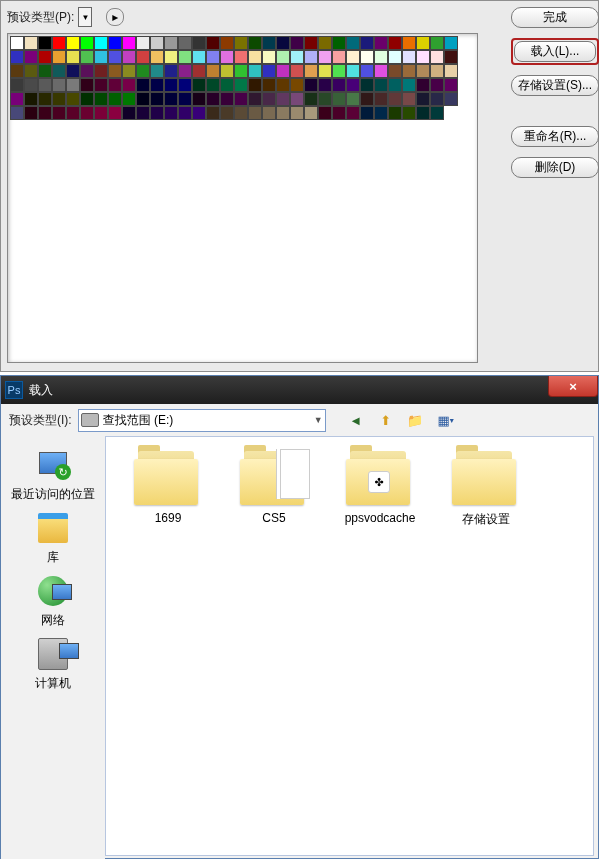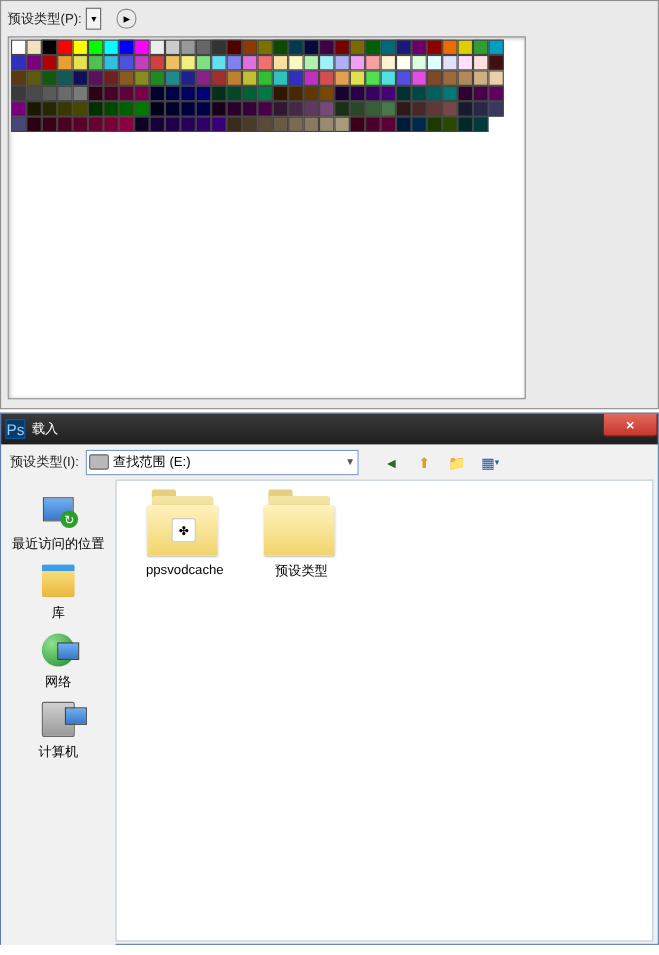--- a/index.html
+++ b/index.html
@@ -11,21 +11,21 @@
 .sel-arrow{width:12px;height:18px;border:1px solid #666;background:#f4f4f4;display:flex;align-items:center;justify-content:center;font-size:8px}
 .pm-right{position:absolute;right:-1px;top:6px;display:flex;flex-direction:column;gap:10px;width:88px}
 .btn{border:1px solid #7a7a7a;border-radius:10px;height:19px;background:linear-gradient(#fff,#e3e3e3);font-size:12px;display:flex;align-items:center;justify-content:center;cursor:pointer}
 .btn-hl{border:2px solid #b02020;border-radius:4px;padding:1px}
 .swatch-box{margin-top:6px;width:465px;height:324px;border:1px solid #888;background:#fff;box-shadow:inset 1px 1px 4px rgba(0,0,0,.25);padding:2px;position:relative}
 .swatch-grid{display:flex;flex-wrap:wrap;width:448px}
 .sw{width:14px;height:14px;border:1px solid #444;box-sizing:border-box}
 
 .win{margin-top:3px;border:1px solid #5a7fae;background:#f1f1f1;height:484px;position:relative;box-sizing:border-box}
 .titlebar{height:28px;background:linear-gradient(#3a3a3a,#1e1e1e);display:flex;align-items:center;color:#fff;padding:0 4px;position:relative}
-.tb-ico{width:16px;height:16px;background:#083a67;border:1px solid #0a5aa0;font-size:14px;color:#9cf;display:flex;align-items:center;justify-content:center;margin-right:6px}
+.tb-ico{width:16px;height:16px;background:#083a67;border:1px solid #0a5aa0;font-size:11px;color:#9cf;display:flex;align-items:center;justify-content:center;margin-right:6px}
 .tb-close{position:absolute;right:0;top:0;width:48px;height:20px;background:linear-gradient(#e46a5e,#c4372c);border:1px solid #8a2018;border-top:none;border-radius:0 0 4px 4px;color:#fff;display:flex;align-items:center;justify-content:center;font-size:13px;font-weight:bold}
 .tools{height:32px;display:flex;align-items:center;padding:0 8px;gap:6px}
 .combo{flex:0 0 242px;height:21px;border:1px solid #7a9ac9;background:#fff;display:flex;align-items:center;padding:0 2px;font-size:12px}
 .combo-ico{width:16px;height:12px;background:#b9b9b9;border:1px solid #666;border-radius:2px;margin-right:4px}
 .combo-ar{margin-left:auto;font-size:9px;color:#555}
 .tbtn{width:22px;height:22px;border:1px solid transparent;border-radius:3px;display:flex;align-items:center;justify-content:center;font-size:13px;color:#3a5a2a}
 .body{display:flex;height:424px}
 .places{width:104px;background:#f1f1f1;display:flex;flex-direction:column;align-items:center;padding-top:10px;gap:6px}
 .place{display:flex;flex-direction:column;align-items:center;gap:2px;cursor:pointer;width:90px}
 .place-ico{width:42px;height:38px;display:flex;align-items:center;justify-content:center}
@@ -250,20 +250,30 @@
         <div class="sw" style="background: rgb(90, 0, 54);"></div>
         <div class="sw" style="background: rgb(0, 26, 58);"></div>
         <div class="sw" style="background: rgb(0, 40, 74);"></div>
         <div class="sw" style="background: rgb(26, 58, 0);"></div>
         <div class="sw" style="background: rgb(40, 74, 0);"></div>
         <div class="sw" style="background: rgb(0, 42, 42);"></div>
         <div class="sw" style="background: rgb(0, 58, 58);"></div>
       </div>
   </div>
 
+  <div class="pm-right">
+    <div class="btn">完成</div>
+    <div class="btn-hl">
+      <div class="btn" style="border-radius:8px">载入(L)...</div>
+    </div>
+    <div class="btn">存储设置(S)...</div>
+    <div style="height:10px"></div>
+    <div class="btn">重命名(R)...</div>
+    <div class="btn">删除(D)</div>
+  </div>
 </div>
 
 <div class="win">
   <div class="titlebar">
     <div class="tb-ico">Ps</div>
     <span>载入</span>
     <div class="tb-close">×</div>
   </div>
 
   <div class="tools">
@@ -310,27 +320,44 @@
         <div class="place-lbl">计算机</div>
       </div>
     </div>
 
     <div class="filepane" id="filepane">
         <div class="fitem">
           <div class="folder">
             <div class="folder-tab"></div>
             <div class="folder-back"></div>
             <div class="folder-front"></div>
+          </div>
+          <div class="fcap">1699</div>
+        </div>
+        <div class="fitem">
+          <div class="folder">
+            <div class="folder-tab"></div>
+            <div class="folder-back"></div>
+            <div class="folder-front"></div>
+            <div class="paper"></div>
+          </div>
+          <div class="fcap">CS5</div>
+        </div>
+        <div class="fitem">
+          <div class="folder">
+            <div class="folder-tab"></div>
+            <div class="folder-back"></div>
+            <div class="folder-front"></div>
             <div class="app-ico">✤</div>
           </div>
           <div class="fcap">ppsvodcache</div>
         </div>
         <div class="fitem">
           <div class="folder">
             <div class="folder-tab"></div>
             <div class="folder-back"></div>
             <div class="folder-front"></div>
           </div>
-          <div class="fcap">预设类型</div>
+          <div class="fcap">存储设置</div>
         </div>
       </div>
   </div>
 </div>
 
 </body></html>

